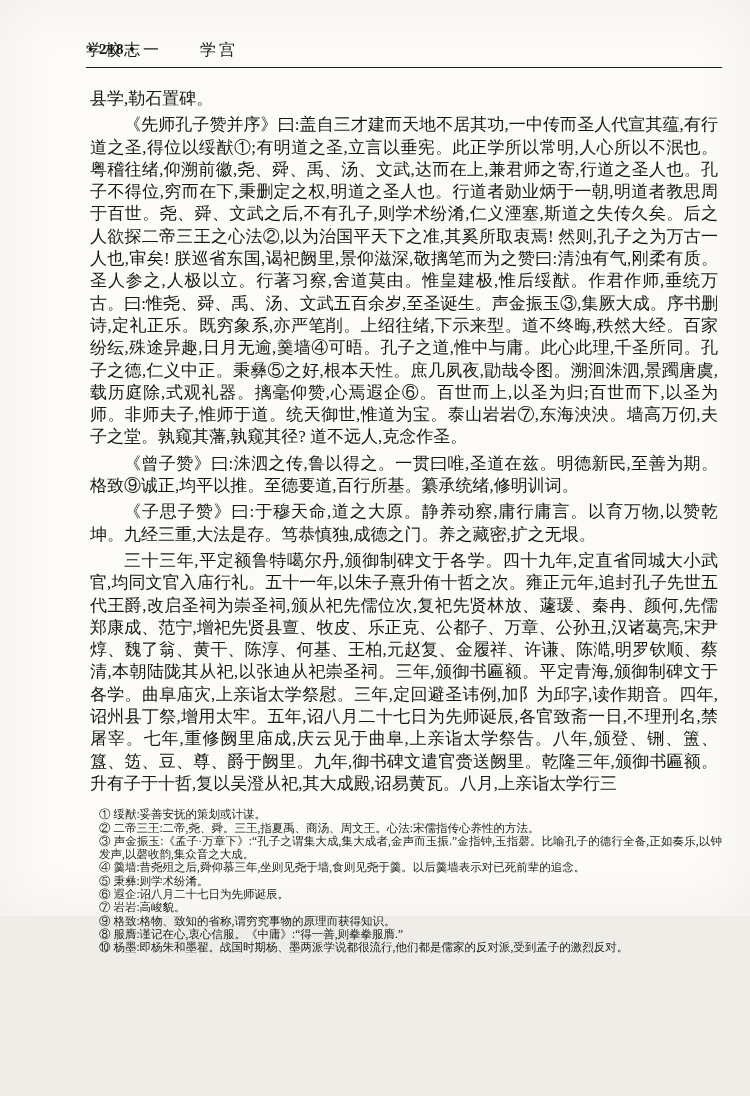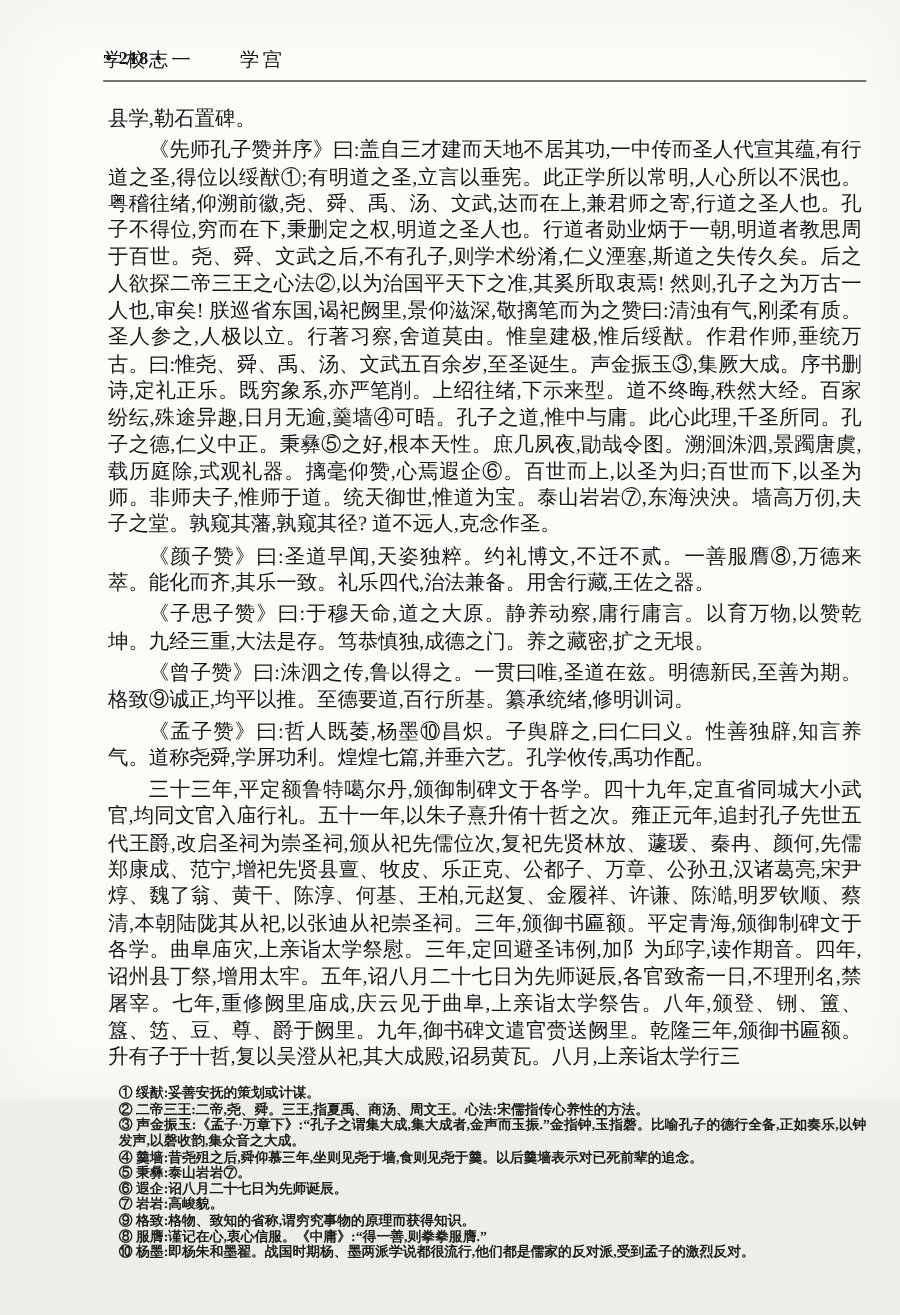--- a/index.html
+++ b/index.html
@@ -64,21 +64,20 @@
   .cite {
     font-weight: normal;
   }
   .footnotes {
     margin-top: 13px;
     margin-left: 13px;
     font-size: 11.5px;
     line-height: 13.3px;
     text-align: justify;
     color: #1d1d1d;
-    font-weight: bold;
   }
   .footnotes p {
     margin: 0;
   }
 </style>
 </head>
 <body>
 
 <div class="page">
 
@@ -86,37 +85,35 @@
     <span class="page-num">• 218 •</span>
     <span class="header-title">学校志一　　学宫</span>
   </header>
   <hr class="header-rule">
 
   <main class="body-text">
     <p class="no-indent"><span>县学,勒石置碑。</span></p>
 
     <p><b class="cite">《先师孔子赞并序》</b><span>曰:盖自三才建而天地不居其功,一中传而圣人代宣其蕴,有行道之圣,得位以绥猷①;有明道之圣,立言以垂宪。此正学所以常明,人心所以不泯也。粤稽往绪,仰溯前徽,尧、舜、禹、汤、文武,达而在上,兼君师之寄,行道之圣人也。孔子不得位,穷而在下,秉删定之权,明道之圣人也。行道者勋业炳于一朝,明道者教思周于百世。尧、舜、文武之后,不有孔子,则学术纷淆,仁义湮塞,斯道之失传久矣。后之人欲探二帝三王之心法②,以为治国平天下之准,其奚所取衷焉! 然则,孔子之为万古一人也,审矣! 朕巡省东国,谒祀阙里,景仰滋深,敬摛笔而为之赞曰:清浊有气,刚柔有质。圣人参之,人极以立。行著习察,舍道莫由。惟皇建极,惟后绥猷。作君作师,垂统万古。曰:惟尧、舜、禹、汤、文武五百余岁,至圣诞生。声金振玉③,集厥大成。序书删诗,定礼正乐。既穷象系,亦严笔削。上绍往绪,下示来型。道不终晦,秩然大经。百家纷纭,殊途异趣,日月无逾,羹墙④可晤。孔子之道,惟中与庸。此心此理,千圣所同。孔子之德,仁义中正。秉彝⑤之好,根本天性。庶几夙夜,勖哉令图。溯洄洙泗,景躅唐虞,载历庭除,式观礼器。摛毫仰赞,心焉遐企⑥。百世而上,以圣为归;百世而下,以圣为师。非师夫子,惟师于道。统天御世,惟道为宝。泰山岩岩⑦,东海泱泱。墙高万仞,夫子之堂。孰窥其藩,孰窥其径? 道不远人,克念作圣。</span></p>
 
-    <p><b class="cite">《颜子赞》</b><span>曰:圣道早闻,天姿独粹。约礼博文,不迁不贰。一善服膺⑧,万德来萃。能化而齐,其乐一致。礼乐四代,治法兼备。用舍行藏,王佐之器。</span></p>
+
+    <p><b class="cite">《曾子赞》</b><span>曰:洙泗之传,鲁以得之。一贯曰唯,圣道在兹。明德新民,至善为期。格致⑨诚正,均平以推。至德要道,百行所基。纂承统绪,修明训词。</span></p>
 
     <p><b class="cite">《子思子赞》</b><span>曰:于穆天命,道之大原。静养动察,庸行庸言。以育万物,以赞乾坤。九经三重,大法是存。笃恭慎独,成德之门。养之藏密,扩之无垠。</span></p>
 
-    <p><b class="cite">《曾子赞》</b><span>曰:洙泗之传,鲁以得之。一贯曰唯,圣道在兹。明德新民,至善为期。格致⑨诚正,均平以推。至德要道,百行所基。纂承统绪,修明训词。</span></p>
-
-    <p><b class="cite">《孟子赞》</b><span>曰:哲人既萎,杨墨⑩昌炽。子舆辟之,曰仁曰义。性善独辟,知言养气。道称尧舜,学屏功利。煌煌七篇,并垂六艺。孔学攸传,禹功作配。</span></p>
 
     <p><span>三十三年,平定额鲁特噶尔丹,颁御制碑文于各学。四十九年,定直省同城大小武官,均同文官入庙行礼。五十一年,以朱子熹升侑十哲之次。雍正元年,追封孔子先世五代王爵,改启圣祠为崇圣祠,颁从祀先儒位次,复祀先贤林放、蘧瑗、秦冉、颜何,先儒郑康成、范宁,增祀先贤县亶、牧皮、乐正克、公都子、万章、公孙丑,汉诸葛亮,宋尹焞、魏了翁、黄干、陈淳、何基、王柏,元赵复、金履祥、许谦、陈澔,明罗钦顺、蔡清,本朝陆陇其从祀,以张迪从祀崇圣祠。三年,颁御书匾额。平定青海,颁御制碑文于各学。曲阜庙灾,上亲诣太学祭慰。三年,定回避圣讳例,加阝为邱字,读作期音。四年,诏州县丁祭,增用太牢。五年,诏八月二十七日为先师诞辰,各官致斋一日,不理刑名,禁屠宰。七年,重修阙里庙成,庆云见于曲阜,上亲诣太学祭告。八年,颁登、铏、簠、簋、笾、豆、尊、爵于阙里。九年,御书碑文遣官赍送阙里。乾隆三年,颁御书匾额。升有子于十哲,复以吴澄从祀,其大成殿,诏易黄瓦。八月,上亲诣太学行三</span></p>
   </main>
 
   <section class="footnotes">
     <p>① 绥猷:妥善安抚的策划或计谋。</p>
     <p>② 二帝三王:二帝,尧、舜。三王,指夏禹、商汤、周文王。心法:宋儒指传心养性的方法。</p>
     <p>③ 声金振玉:《孟子·万章下》:“孔子之谓集大成,集大成者,金声而玉振.”金指钟,玉指磬。比喻孔子的德行全备,正如奏乐,以钟发声,以磬收韵,集众音之大成。</p>
     <p>④ 羹墙:昔尧殂之后,舜仰慕三年,坐则见尧于墙,食则见尧于羹。以后羹墙表示对已死前辈的追念。</p>
-    <p>⑤ 秉彝:泰山岩岩⑦。</p>
+    <p>⑤ 秉彝:则学术纷淆。</p>
     <p>⑥ 遐企:诏八月二十七日为先师诞辰。</p>
     <p>⑦ 岩岩:高峻貌。</p>
     <p>⑨ 格致:格物、致知的省称,谓穷究事物的原理而获得知识。</p>
     <p>⑧ 服膺:谨记在心,衷心信服。《中庸》:“得一善,则拳拳服膺.”</p>
     <p>⑩ 杨墨:即杨朱和墨翟。战国时期杨、墨两派学说都很流行,他们都是儒家的反对派,受到孟子的激烈反对。</p>
   </section>
 
 </div>
 
 </body></html>

